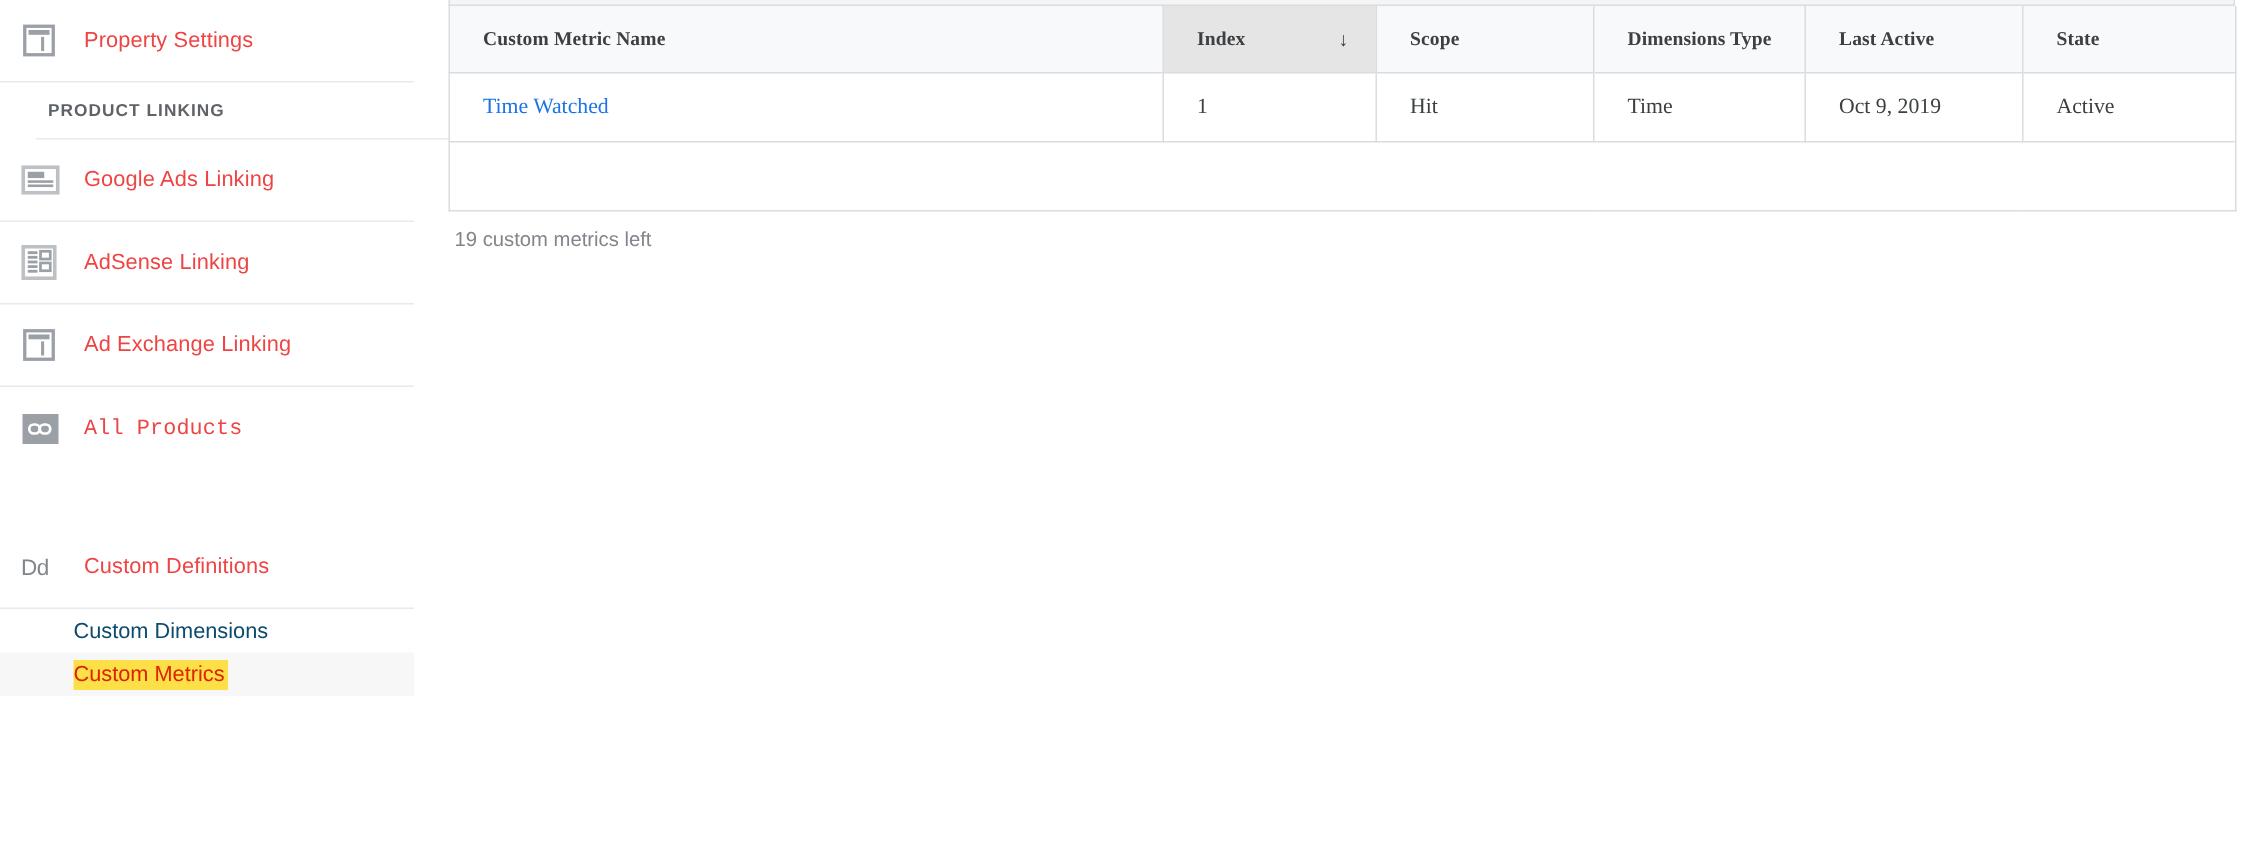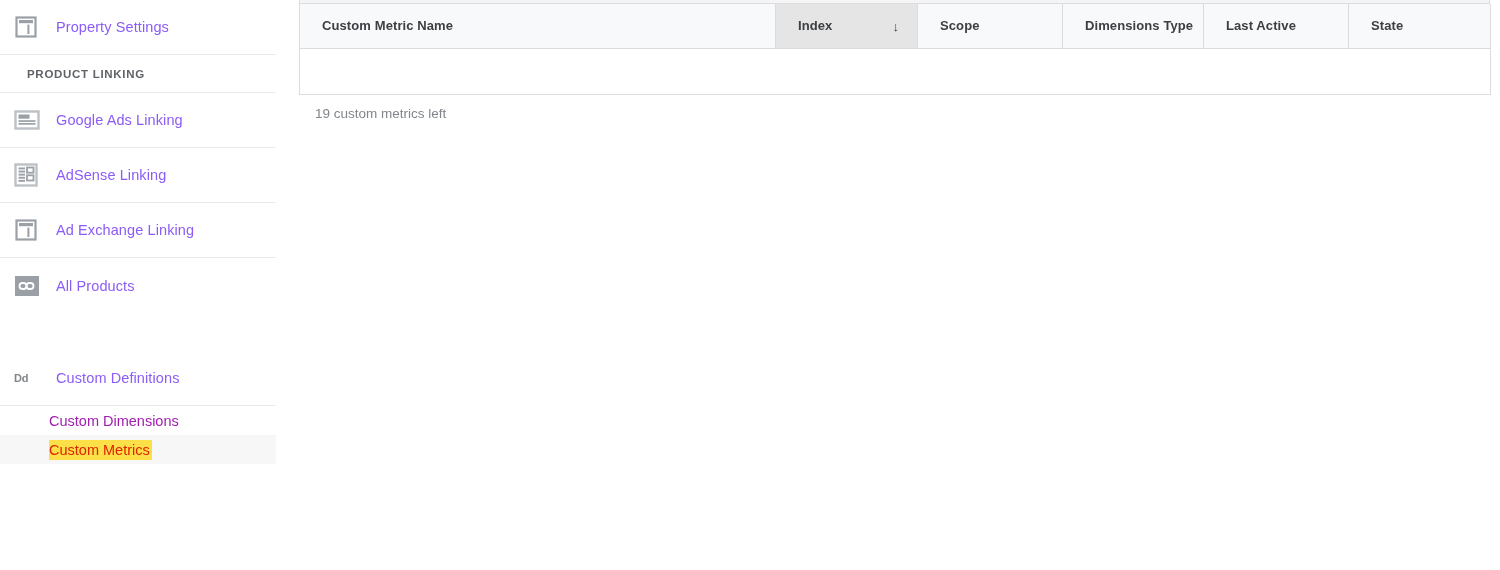--- a/index.html
+++ b/index.html
@@ -29,46 +29,47 @@
   .nav-row {
     position: relative;
     height: 55px;
     display: flex;
     align-items: center;
     box-sizing: border-box;
     padding-left: 14px;
     border-bottom: 1px solid #e8eaed;
     width: 276px;
   }
-  .nav-row.no-border { border-bottom: none; }
+  .nav-row.no-border { border-bottom: none; font-family: Liberation Mono, monospace; }
   .nav-icon {
     width: 30px;
     min-width: 30px;
     height: 30px;
     display: flex;
     align-items: center;
     justify-content: flex-start;
     margin-right: 12px;
   }
   .nav-label {
     font-size: 14.5px;
-    color: #8b5cf6;
+    color: #ef4444;
     letter-spacing: 0.1px;
     white-space: nowrap;
   }
 
   .section-head {
     position: relative;
     height: 38px;
     display: flex;
     align-items: center;
-    padding-left: 27px;
+    padding-left: 8px;
     box-sizing: border-box;
     width: 276px;
     border-bottom: 1px solid #e8eaed;
+    margin-left: 24px;
   }
   .section-head .section-label {
     font-size: 11.5px;
     font-weight: bold;
     letter-spacing: 0.7px;
     color: #5f6368;
     white-space: nowrap;
   }
 
   .spacer-gap {
@@ -82,21 +83,21 @@
     height: 29px;
     display: flex;
     align-items: center;
     padding-left: 49px;
     box-sizing: border-box;
     width: 276px;
   }
   .sub-row.selected { background: #f7f7f7; }
   .sub-label {
     font-size: 14.5px;
-    color: #a21caf;
+    color: #0c4a6e;
     white-space: nowrap;
   }
   .sub-label.highlighted {
     background: #fde047;
     color: #dd2200;
     padding: 2px 2px 2px 0px;
     margin-left: 0px;
   }
 
   
@@ -112,20 +113,21 @@
     border-right: 1px solid #dadce0;
     border-bottom: 1px solid #dadce0;
     background: #f5f5f5;
     box-sizing: border-box;
   }
   table.metrics {
     border-collapse: collapse;
     table-layout: fixed;
     width: 1191px;
     background: #fff;
+    font-family: Liberation Serif, serif;
   }
   table.metrics th,
   table.metrics td {
     border: 1px solid #dadce0;
     text-align: left;
     box-sizing: border-box;
   }
   table.metrics thead th {
     background: #f8f9fa;
     height: 44px;
@@ -166,21 +168,21 @@
   tr.footer-row td {
     height: 50px;
     background: #f5f5f5;
     border-left: 1px solid #dadce0;
     border-right: 1px solid #dadce0;
     border-top: 1px solid #dadce0;
     border-bottom: 1px solid #dadce0;
   }
   #metrics-left {
     margin-top: 11px;
-    margin-left: 16px;
+    margin-left: 4px;
     font-size: 13.5px;
     color: #80868b;
   }
 </style>
 </head>
 <body>
 
 <div id="sidebar">
 
   <div class="nav-row">
@@ -246,21 +248,21 @@
         <rect x="12.5" y="8" width="7" height="6" rx="3" fill="none" stroke="#ffffff" stroke-width="1.8"></rect>
       </svg>
     </span>
     <span class="nav-label">All Products</span>
   </div>
 
   <div class="spacer-gap"></div>
 
 
   <div class="nav-row">
-    <span class="nav-icon" style="font-size:11px;font-weight:bold;color:#80868b;letter-spacing:-0.3px;">
+    <span class="nav-icon" style="font-size:15px;font-weight:normal;color:#80868b;letter-spacing:-0.3px;">
       <span>Dd</span>
     </span>
     <span class="nav-label">Custom Definitions</span>
   </div>
 
   <div class="sub-row">
     <span class="sub-label">Custom Dimensions</span>
   </div>
 
   <div class="sub-row selected">
@@ -289,20 +291,30 @@
           <span>Index</span>
           <span class="sort-arrow">↓</span>
         </th>
         <th>Scope</th>
         <th>Dimensions Type</th>
         <th>Last Active</th>
         <th>State</th>
       </tr>
     </thead>
     <tbody>
+      <tr>
+        <td>
+          <a class="metric-link" href="#">Time Watched</a>
+        </td>
+        <td>1</td>
+        <td>Hit</td>
+        <td>Time</td>
+        <td>Oct 9, 2019</td>
+        <td>Active</td>
+      </tr>
       <tr class="footer-row">
         <td colspan="6"></td>
       </tr>
     </tbody>
   </table>
 
   <div id="metrics-left">19 custom metrics left</div>
 
 </div>
 

